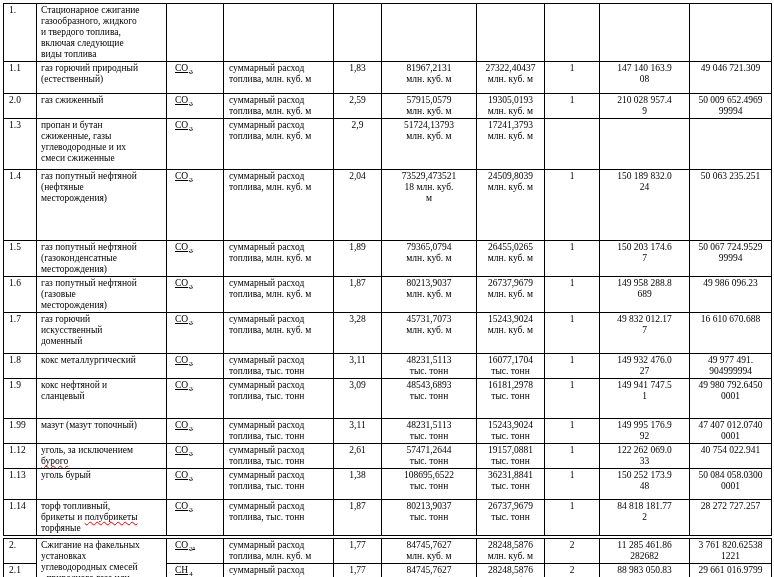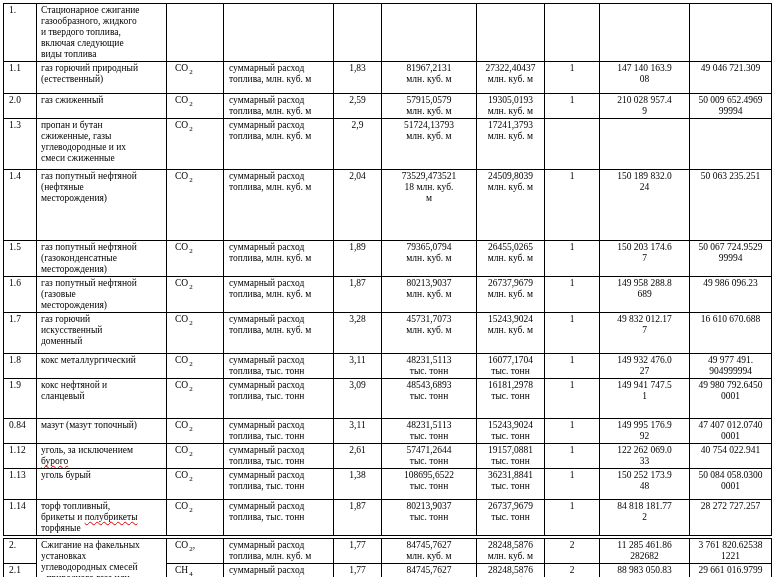--- a/index.html
+++ b/index.html
@@ -3,21 +3,21 @@
 <meta charset="utf-8">
 <style>
   html,body{margin:0;padding:0;background:#ffffff;}
   .page{width:774px;height:577px;overflow:hidden;background:#ffffff;position:relative;}
   table.doc{border-collapse:collapse;table-layout:fixed;margin:3px 0 0 3px;
     font-family:"Liberation Serif","DejaVu Serif",serif;font-size:9.5px;line-height:11px;color:#000;}
   td{border:1px solid #000;vertical-align:top;padding:1px 3px;white-space:pre-line;overflow:hidden;}
   td.c{text-align:center;}
   td.num{padding-left:5px;}
   td.desc{padding-left:4px;}
-  td.gas{padding-left:8px;}
+  td.gas{padding-left:8px;text-decoration:underline;}
   td.usage{padding-left:5px;}
   sub{font-size:7px;margin-left:1px;}
   .misspell{text-decoration:underline wavy #e00000;text-decoration-skip-ink:none;}
   tr.sec2 td{border-top:4px double #000;}
   
   tbody tr:nth-child(2) td{padding-bottom:8px;}
   tbody tr:nth-child(4) td{padding-bottom:5px;}
   tbody tr:nth-child(5) td{padding-bottom:36px;}
   tbody tr:nth-child(8) td{padding-bottom:6px;}
   tbody tr:nth-child(10) td{padding-bottom:16px;margin-left:36px;}
@@ -213,21 +213,21 @@
 тыс. тонн</td>
           <td class="c">16181,2978
 тыс. тонн</td>
           <td class="c">1</td>
           <td class="c">149 941 747.5
 1</td>
           <td class="c">49 980 792.6450
 0001</td>
         </tr>
         <tr>
-          <td class="num">0.84</td>
+          <td class="num">1.99</td>
           <td class="desc cell-desc">мазут (мазут топочный)</td>
           <td class="gas"><span>CO</span><sub>2</sub><span></span></td>
           <td class="usage">суммарный расход
 топлива, тыс. тонн</td>
           <td class="c">3,11</td>
           <td class="c">48231,5113
 тыс. тонн</td>
           <td class="c">15243,9024
 тыс. тонн</td>
           <td class="c">1</td>

